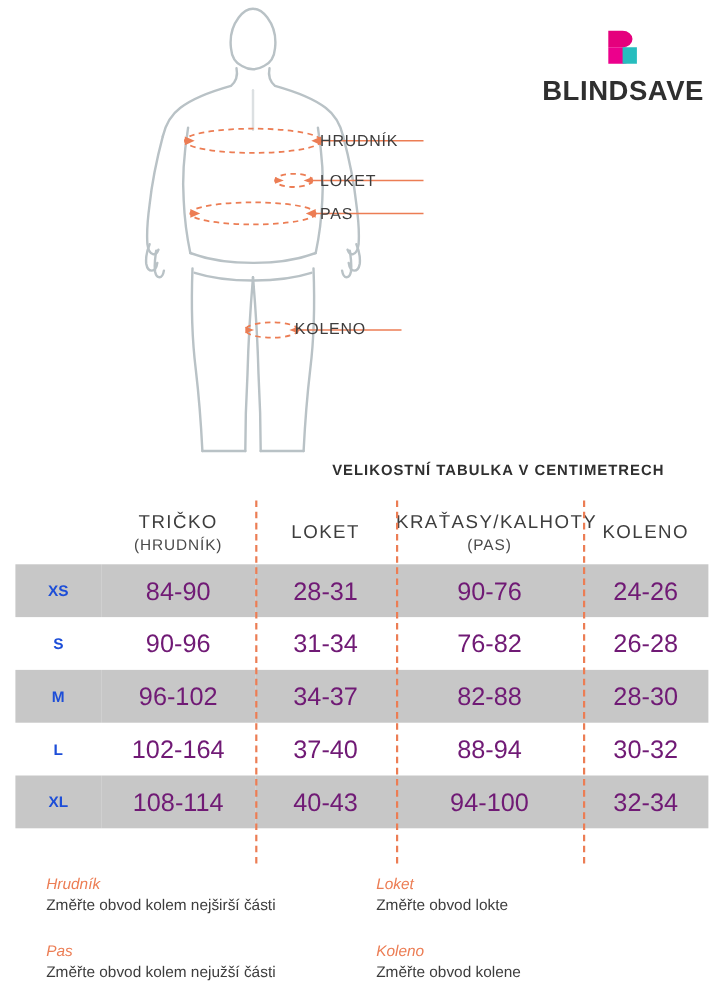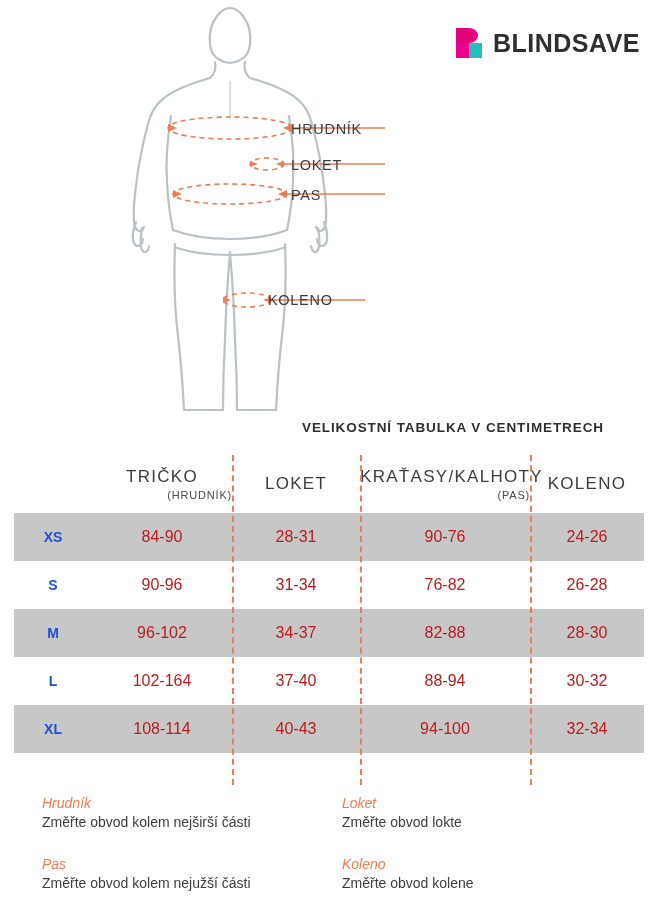--- a/index.html
+++ b/index.html
@@ -17,20 +17,21 @@
   }
 
   
   .brand {
     position: absolute;
     top: 26px;
     right: 18px;
     display: flex;
     align-items: center;
     gap: 9px;
+    flex-direction: column;
   }
   .brand-mark {
     width: 30px;
     height: 34px;
     position: relative;
   }
   .brand-name {
     font-size: 25px;
     font-weight: bold;
     letter-spacing: 0.5px;
@@ -96,38 +97,37 @@
   .head-cell {
     height: 58px;
     font-size: 17px;
     font-weight: normal;
     letter-spacing: 1.3px;
     color: #3d3d3d;
     line-height: 1.25;
   }
   .head-cell .sub {
     display: block;
-    font-size: 11px;
+    font-size: 14px;
     letter-spacing: 0.8px;
     color: #4a4a4a;
     margin-top: 2px;
-    text-align: right;
   }
 
   .size-table tbody tr { height: 48px; }
   .size-table tbody tr.shaded { background: #c7c7c7; }
 
   .cell-size {
     font-size: 14px;
     font-weight: bold;
     color: #1d4ed8;
   }
   .cell-val {
-    font-size: 16px;
-    color: #b91c1c;
+    font-size: 23px;
+    color: #701a75;
     margin-top: 36px;
   }
 
   
   .dash-line {
     position: absolute;
     top: 455px;
     width: 0;
     height: 330px;
     border-left: 2px dashed #ec7d54;

